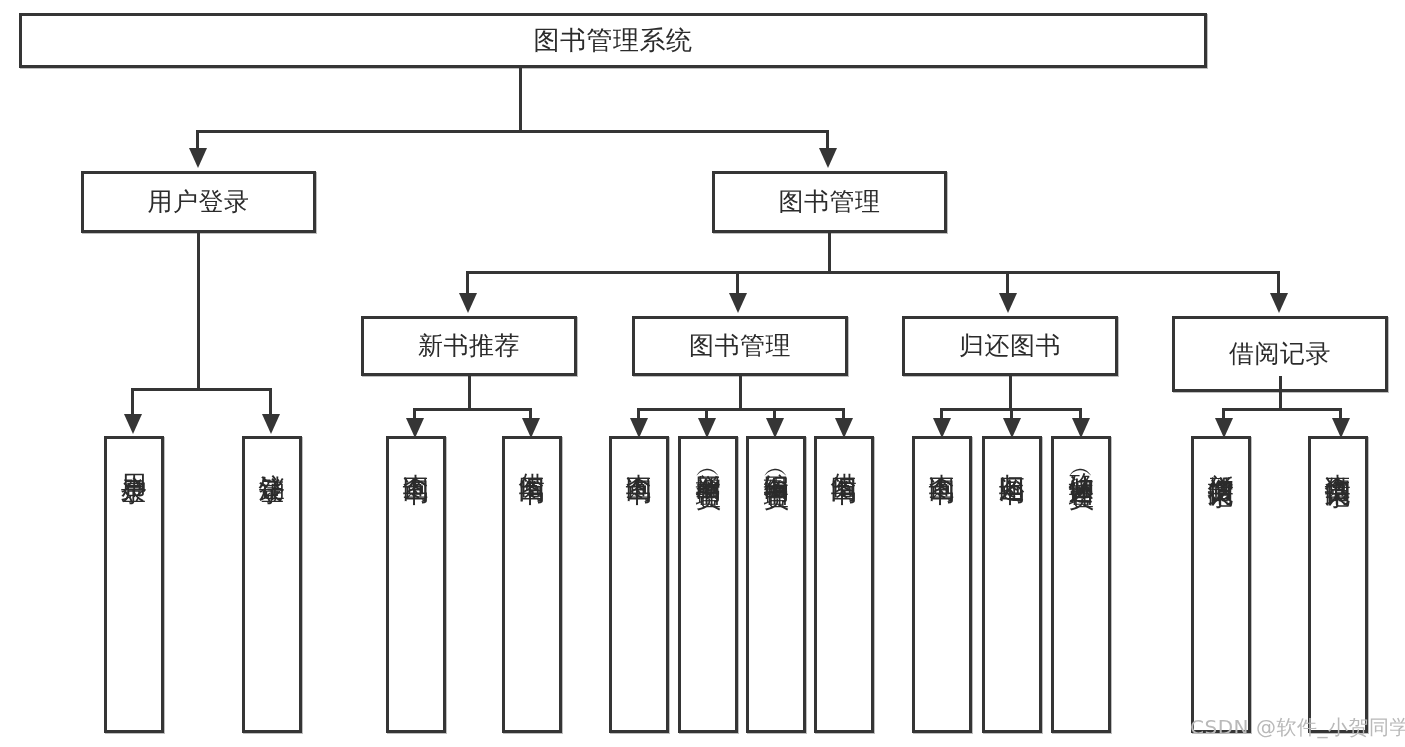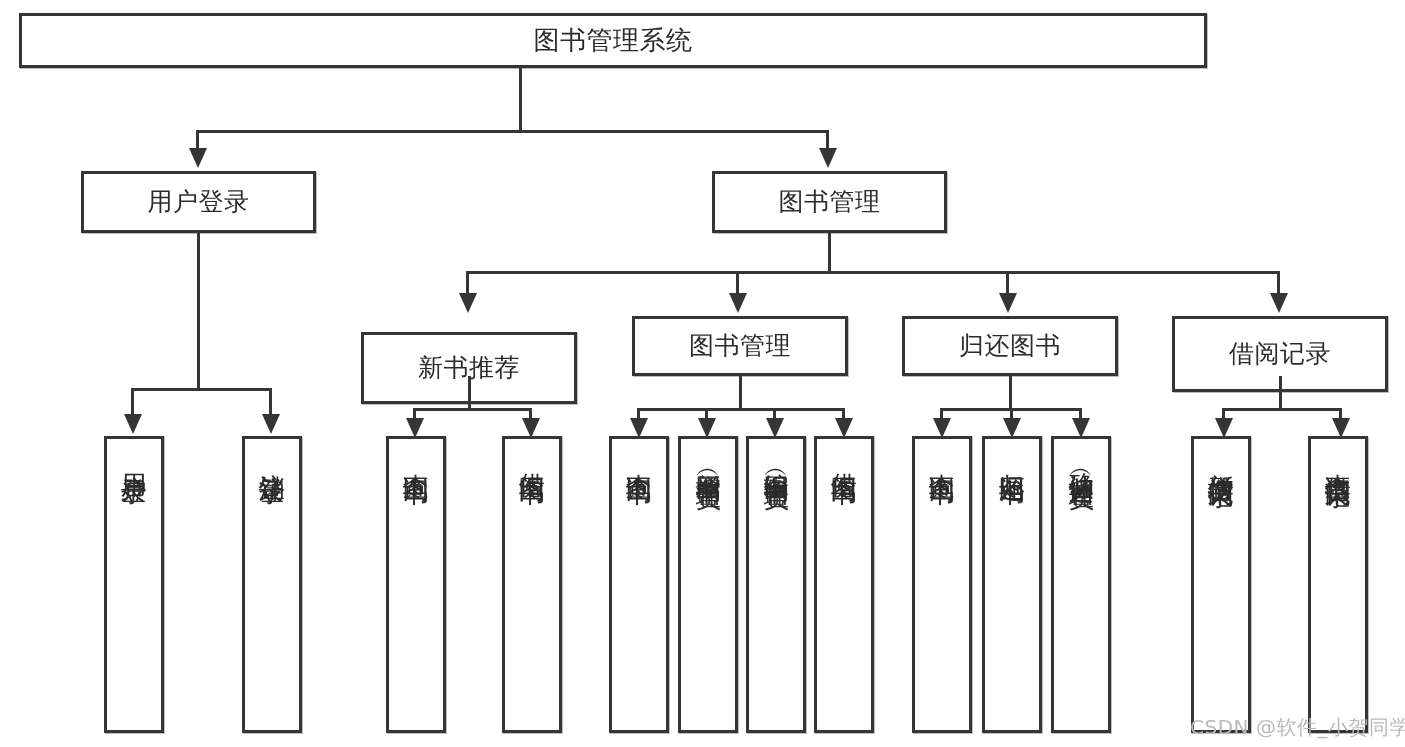--- a/index.html
+++ b/index.html
@@ -118,21 +118,21 @@
   <div class="ln h" style="left:466px; top:271px; width:814px; height:3px;"></div>
   <div class="ln v" style="left:466px; top:271px; width:3px; height:24px;"></div>
   <div class="arrow" style="left:459px; top:293px;"></div>
   <div class="ln v" style="left:736px; top:271px; width:3px; height:24px;"></div>
   <div class="arrow" style="left:729px; top:293px;"></div>
   <div class="ln v" style="left:1006px; top:271px; width:3px; height:24px;"></div>
   <div class="arrow" style="left:999px; top:293px;"></div>
   <div class="ln v" style="left:1277px; top:271px; width:3px; height:24px;"></div>
   <div class="arrow" style="left:1270px; top:293px;"></div>
 
-  <div class="node h" style="left:361px; top:316px; width:216px; height:72px;margin-top:16px;">
+  <div class="node h" style="left:361px; top:316px; width:216px; height:60px;">
     <span class="label">新书推荐</span>
   </div>
   <div class="node h" style="left:632px; top:316px; width:216px; height:60px;">
     <span class="label">图书管理</span>
   </div>
   <div class="node h" style="left:902px; top:316px; width:216px; height:60px;">
     <span class="label">归还图书</span>
   </div>
   <div class="node h" style="left:1172px; top:316px; width:216px; height:76px;">
     <span class="label">借阅记录</span>

